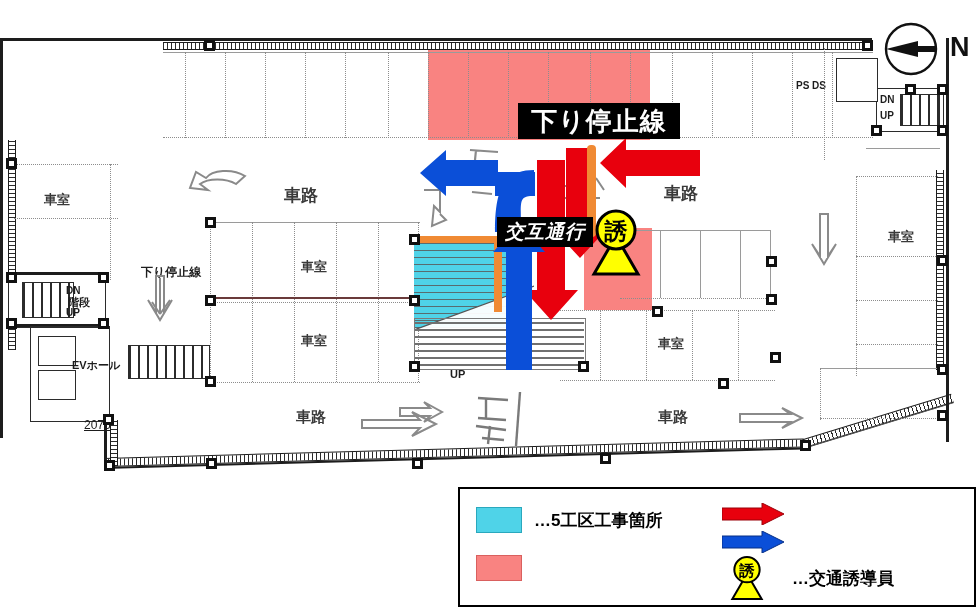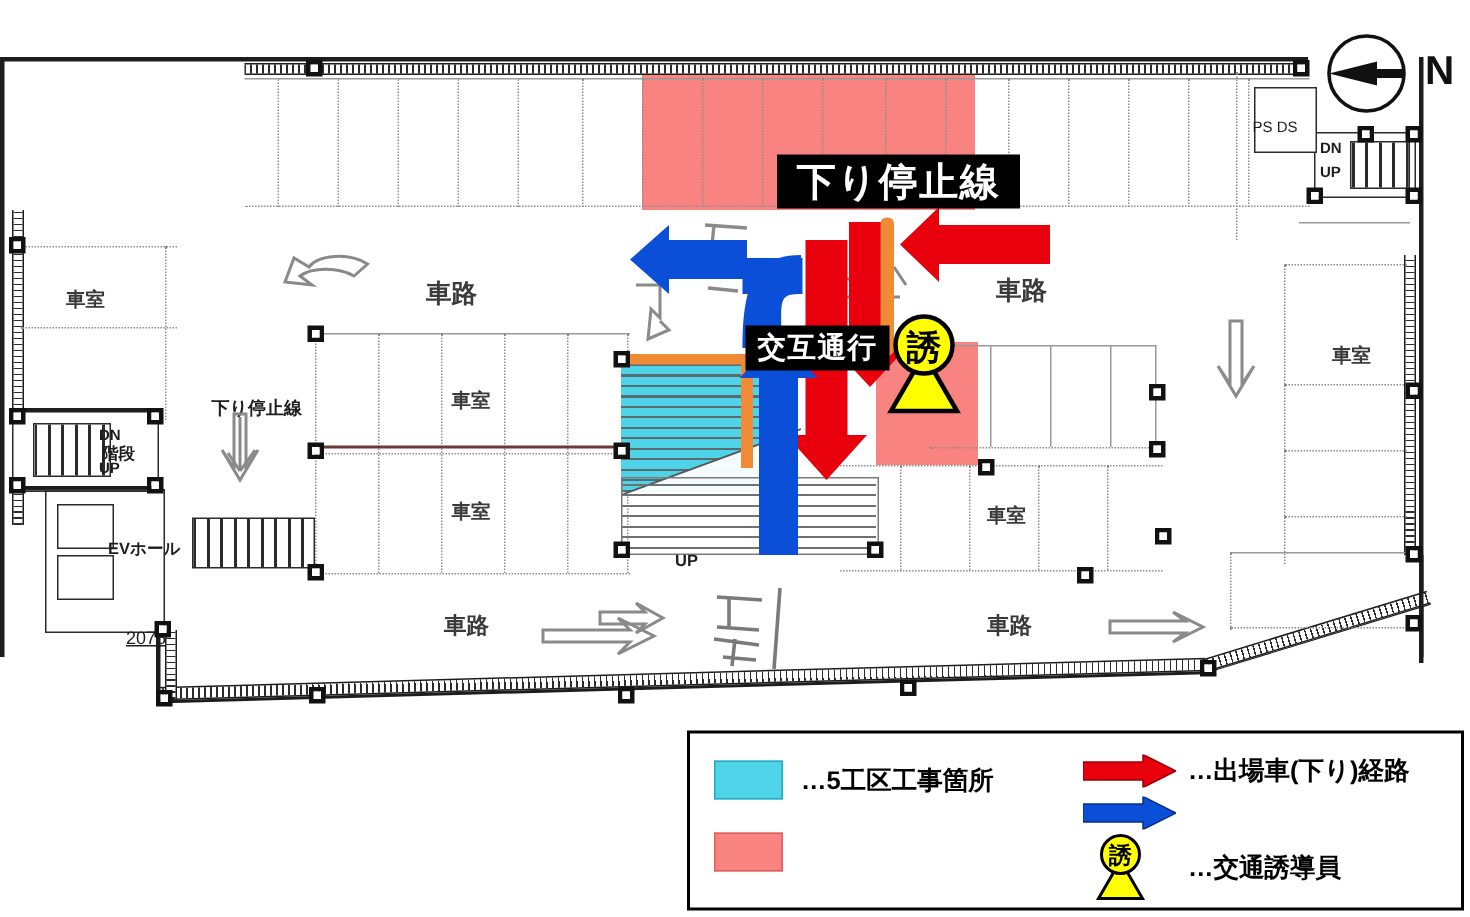--- a/index.html
+++ b/index.html
@@ -193,21 +193,21 @@
   <div class="ptxt" style="left:888px;top:228px;font-size:13px;">車室</div>
   <div class="solid-h" style="left:820px;top:368px;width:120px;"></div>
   <div class="dash-v" style="left:820px;top:368px;height:52px;"></div>
   <div class="dash-h" style="left:820px;top:418px;width:120px;"></div>
 
   <div class="thin abs" style="left:876px;top:88px;width:66px;height:42px;background:#fff;"></div>
   <div class="stair-hatch" style="left:900px;top:94px;width:38px;height:30px;"></div>
   <div class="ptxt-sm" style="left:880px;top:94px;font-weight:bold;font-size:10px;">DN</div>
   <div class="ptxt-sm" style="left:880px;top:110px;font-weight:bold;font-size:10px;">UP</div>
   <div class="thin abs" style="left:836px;top:58px;width:40px;height:42px;background:#fff;"></div>
-  <div class="ptxt-sm" style="left:835px;top:80px;font-weight:normal;font-size:10px;">PS DS</div>
+  <div class="ptxt-sm" style="left:796px;top:80px;font-weight:bold;font-size:10px;">PS DS</div>
   <div class="dash-v" style="left:824px;top:48px;height:112px;"></div>
 
   <div class="col" style="left:204px;top:40px;">
       <i></i>
     </div>
   <div class="col" style="left:862px;top:40px;">
       <i></i>
     </div>
   <div class="col" style="left:905px;top:84px;">
       <i></i>
@@ -357,39 +357,38 @@
     <text x="28" y="31" font-size="23" font-weight="bold" fill="#000" text-anchor="middle" font-family="'DejaVu Sans',sans-serif">誘</text>
   </svg>
 
   <div class="ptxt" style="left:284px;top:184px;font-size:17px;">車路</div>
   <div class="ptxt" style="left:664px;top:182px;font-size:17px;">車路</div>
   <div class="ptxt" style="left:296px;top:408px;font-size:15px;">車路</div>
   <div class="ptxt" style="left:658px;top:408px;font-size:15px;">車路</div>
 
 
   <div class="callout" style="left:518px;top:103px;width:162px;height:36px;font-size:26px;z-index:8;">下り停止線</div>
-  <div class="callout" style="left:497px;top:217px;width:96px;height:30px;font-size:19px;z-index:8;">交互通行</div>
+  <div class="callout" style="left:497px;top:217px;width:96px;height:30px;font-size:19px;z-index:8;font-style:italic;">交互通行</div>
 
   <svg class="abs" style="left:880px;top:20px;width:62px;height:58px;">
     <circle cx="31" cy="29" r="25" fill="none" stroke="#111" stroke-width="2.4"></circle>
     <polygon points="6,29 38,21 38,26 56,26 56,32 38,32 38,37" fill="#111"></polygon>
   </svg>
   <div class="north-n" style="left:950px;top:32px;">N</div>
 
   <div class="legend">
 
     <div class="sw" style="left:16px;top:18px;background:#4fd3e8;border:1px solid #2aa8bd;"></div>
     <div class="lg-txt" style="left:74px;top:20px;">…5工区工事箇所</div>
 
     <div class="sw" style="left:16px;top:66px;background:#f98381;border:1px solid #d9605e;"></div>
 
     <svg class="abs" style="left:262px;top:14px;width:62px;height:22px;">
       <polygon points="0,5 40,5 40,0 62,11 40,22 40,17 0,17" fill="#e8000d" stroke="#9a0008" stroke-width="1"></polygon>
     </svg>
-    <div class="lg-txt" style="left:332px;top:13px;">…出場車(下り)経路</div>
 
     <svg class="abs" style="left:262px;top:42px;width:62px;height:22px;">
       <polygon points="0,5 40,5 40,0 62,11 40,22 40,17 0,17" fill="#0b4fd8" stroke="#062f85" stroke-width="1"></polygon>
     </svg>
 
     <svg class="abs" style="left:266px;top:66px;width:42px;height:48px;" viewBox="0 0 56 72">
       <polygon points="28,28 50,66 6,66" fill="#ffff00" stroke="#000" stroke-width="3"></polygon>
       <circle cx="28" cy="22" r="19" fill="#ffff00" stroke="#000" stroke-width="3"></circle>
       <text x="28" y="31" font-size="23" font-weight="bold" fill="#000" text-anchor="middle" font-family="'DejaVu Sans',sans-serif">誘</text>
     </svg>

